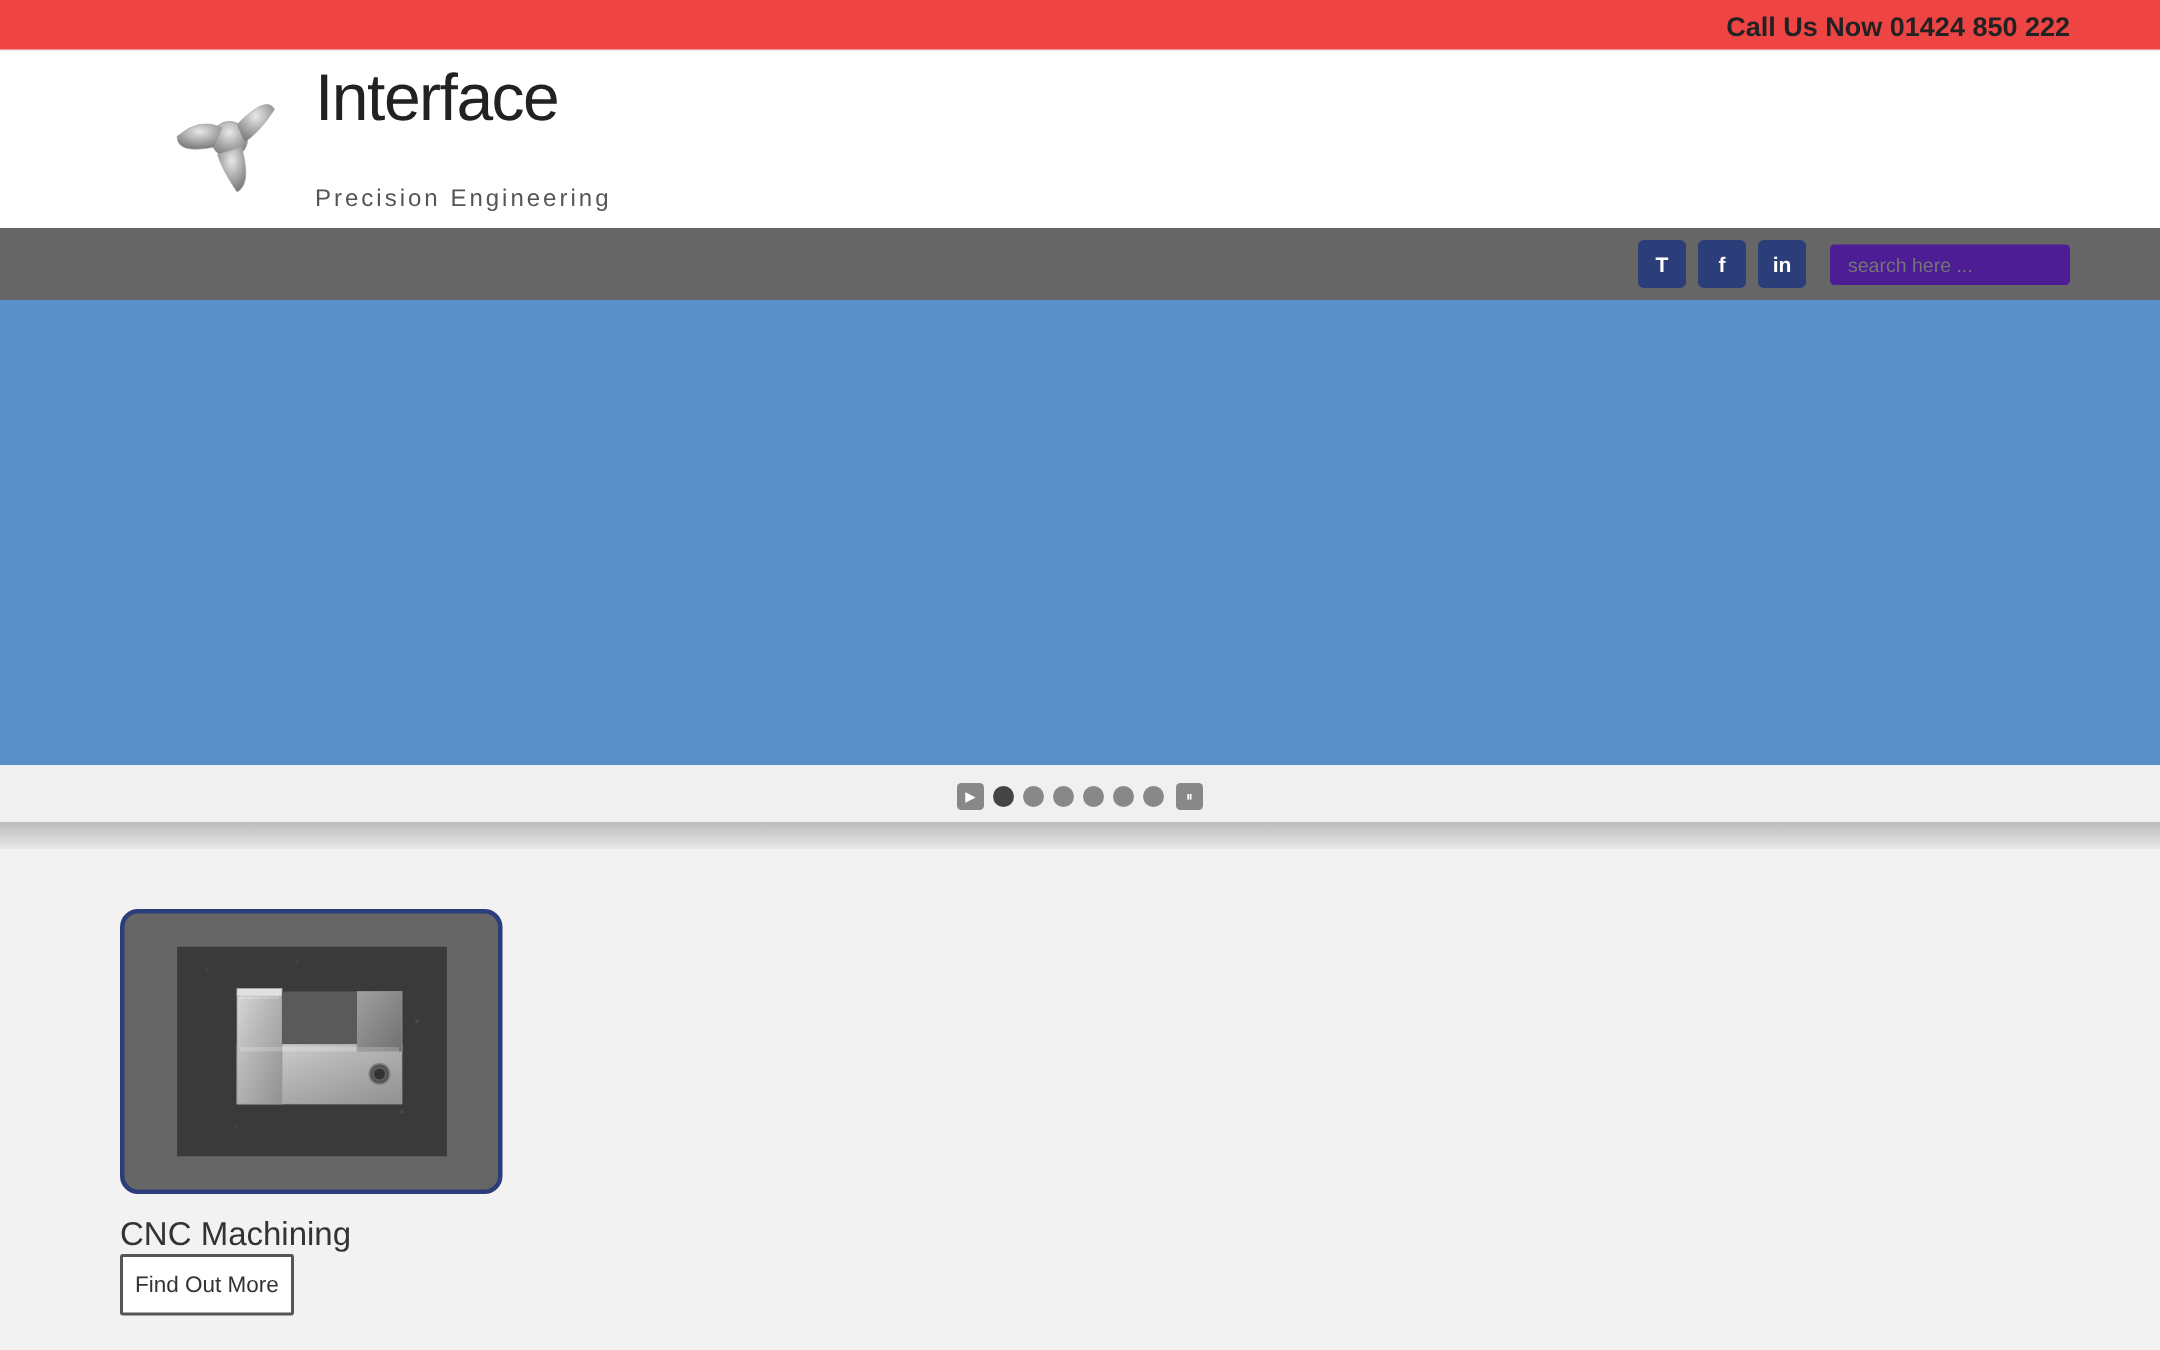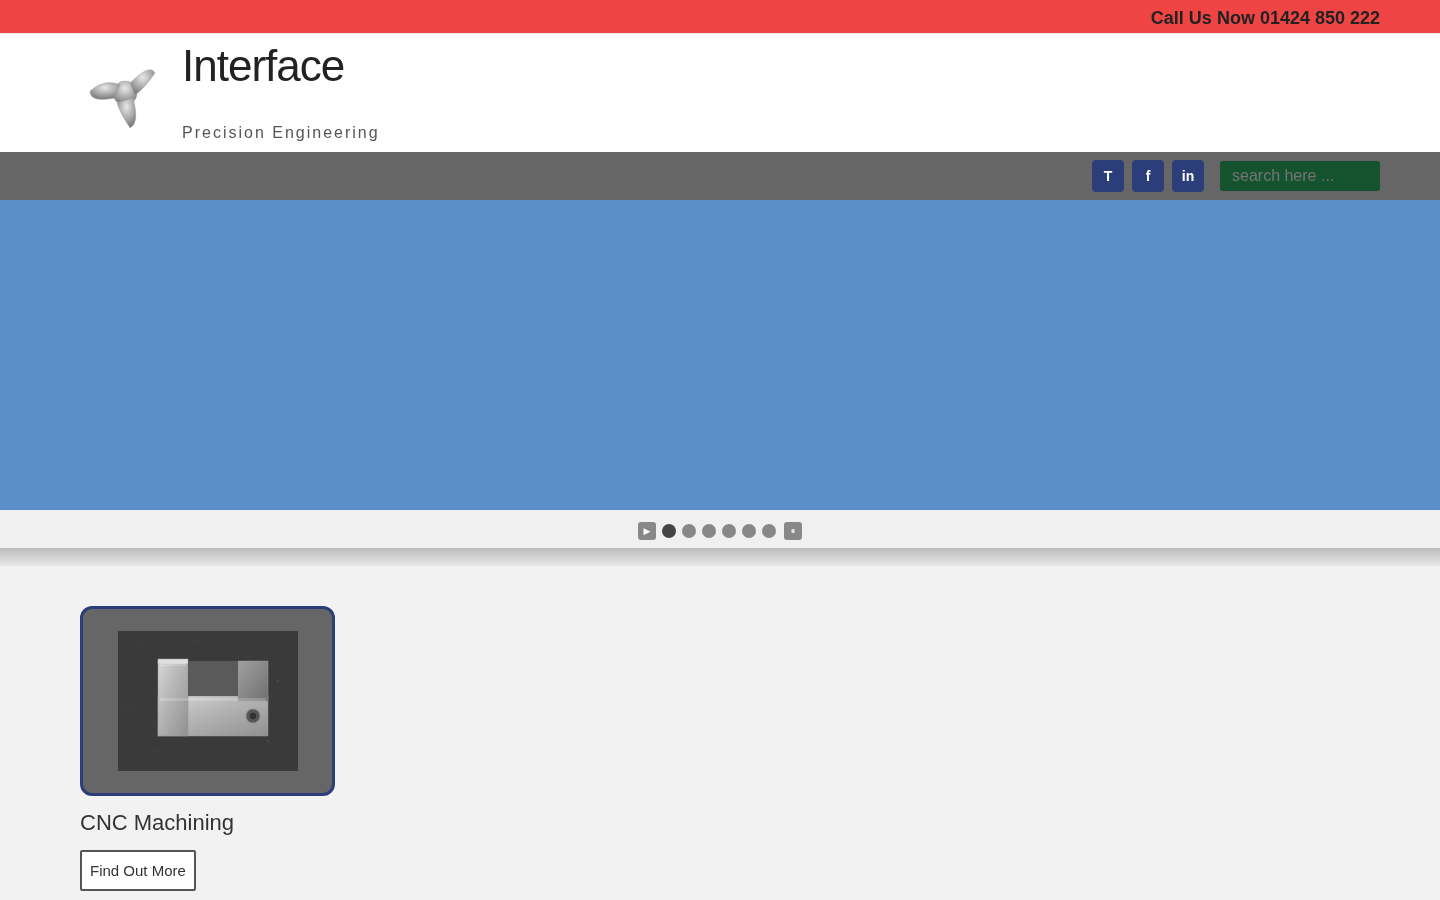--- a/index.html
+++ b/index.html
@@ -15,21 +15,21 @@
     .top-bar span {
       font-size: 18px;
       font-weight: bold;
       color: #222;
     }
 
     
     .header {
       display: flex;
       justify-content: space-between;
-      padding: 10px 60px 10px 80px;
+      padding: 10px 60px 10px 108px;
       background: #fff;
     }
     .logo-area {
       display: flex;
       align-items: center;
       gap: 12px;
     }
     .logo-icon {
       width: 90px;
       height: 90px;
@@ -83,24 +83,24 @@
       background: #2c3e7a;
       display: flex;
       align-items: center;
       justify-content: center;
       color: #fff;
       font-size: 14px;
       font-weight: bold;
       cursor: pointer;
     }
     .search-box {
-      background: #14532d;
+      background: #4c1d95;
       border: none;
       padding: 6px 12px;
-      font-size: 16px;
+      font-size: 13px;
       color: #999;
       border-radius: 3px;
       width: 160px;
       margin-left: 8px;
     }
 
     
     .hero-slider {
       width: 100%;
       height: 310px;
@@ -192,21 +192,20 @@
     }
     
     .cnc-part {
       width: 180px;
       height: 140px;
     }
     .card-title {
       font-size: 22px;
       color: #333;
       margin-top: 14px;
-      margin-bottom: 14px;
       text-align: left;
     }
     .card-btn {
       border: 2px solid #555;
       background: #fff;
       padding: 10px 8px;
       font-size: 15px;
       color: #333;
       cursor: pointer;
       border-radius: 2px;

